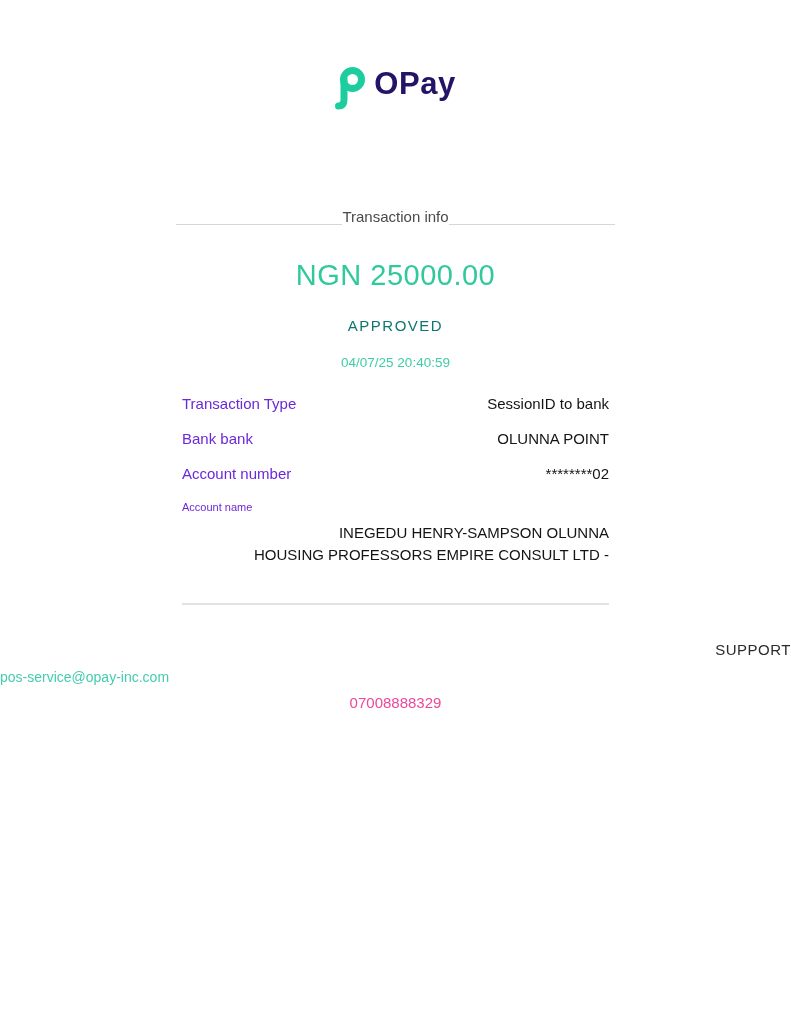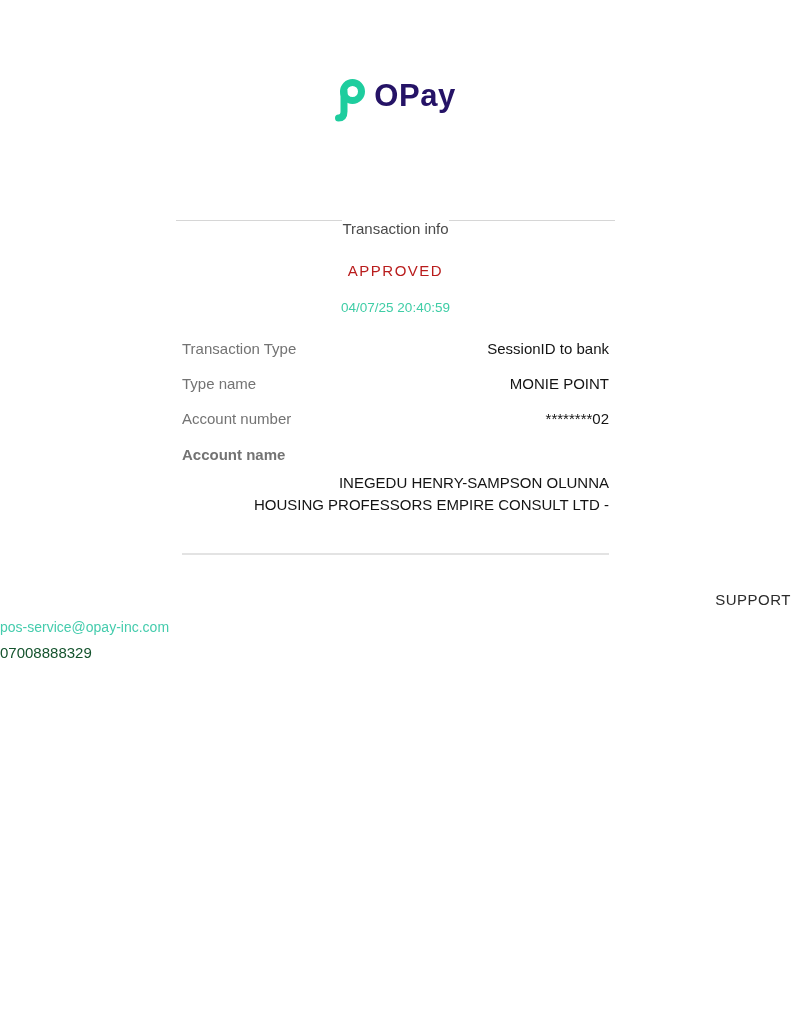--- a/index.html
+++ b/index.html
@@ -5,21 +5,21 @@
   html, body {
     margin: 0;
     padding: 0;
     background: #ffffff;
     font-family: "Liberation Sans", sans-serif;
   }
   .page {
     position: relative;
     width: 791px;
     height: 884px;
-    margin: 16px auto;
+    margin: 4px auto;
     background: #ffffff;
     overflow: hidden;
   }
   
   .logo-row {
     display: flex;
     justify-content: center;
     align-items: center;
     padding-top: 56px;
     height: 48px;
@@ -28,21 +28,21 @@
   .logo-icon { display: inline-block; margin-top: 10px; }
   .wordmark {
     font-size: 31px;
     font-weight: 700;
     color: #251366;
     letter-spacing: 0.5px;
   }
   
   .header-row {
     display: flex;
-    align-items: flex-start;
+    align-items: flex-end;
     justify-content: center;
     margin-top: 100px;
   }
   .header-line {
     width: 166px;
     height: 1px;
     background: #d6d6d6;
   }
   .header-title {
     font-size: 15px;
@@ -53,21 +53,21 @@
     margin-top: 34px;
     text-align: center;
     font-size: 29px;
     color: #30c99c;
     letter-spacing: 0.5px;
   }
   .status {
     margin-top: 25px;
     text-align: center;
     font-size: 15px;
-    color: #b91c1c;
+    color: #0f766e;
     letter-spacing: 1.5px;
   }
   .datetime {
     margin-top: 21px;
     text-align: center;
     font-size: 13.5px;
     color: #3fcda6;
   }
   
   .details {
@@ -75,28 +75,27 @@
     margin: 26px auto 0 auto;
   }
   .detail-row {
     display: flex;
     justify-content: space-between;
     align-items: baseline;
     margin-bottom: 19px;
     font-size: 15px;
     line-height: 16px;
   }
-  .detail-label { color: #737373; }
+  .detail-label { color: #6d28d9; }
   .detail-value { color: #141414; text-align: right; }
   .account-name-block { margin-bottom: 17px; }
   .account-name-block .detail-label {
     display: block;
-    font-size: 15px;
+    font-size: 11px;
     margin-bottom: 9px;
-    font-weight: bold;
   }
   .account-name-lines {
     text-align: right;
     font-size: 15px;
     color: #141414;
     line-height: 22px;
   }
   
   .footer-divider {
     width: 427px;
@@ -116,23 +115,23 @@
     text-align: left;
     font-size: 14px;
   }
   .support-email a {
     color: #45ccad;
     text-decoration: none;
     cursor: pointer;
   }
   .support-phone {
     margin-top: 9px;
-    text-align: left;
+    text-align: center;
     font-size: 15px;
-    color: #14532d;
+    color: #ec4899;
   }
 </style>
 </head>
 <body>
 
 <div class="page">
 
   <div class="logo-row">
     <span class="logo-icon">
       <svg width="30" height="46" viewBox="0 0 30 46">
@@ -142,33 +141,34 @@
     </span>
     <span class="wordmark">OPay</span>
   </div>
 
   <div class="header-row">
     <div class="header-line"></div>
     <div class="header-title">Transaction info</div>
     <div class="header-line"></div>
   </div>
 
+  <div class="amount">NGN 25000.00</div>
   <div class="status">APPROVED</div>
   <div class="datetime">04/07/25 20:40:59</div>
 
   <div class="details">
 
     <div class="detail-row">
       <span class="detail-label">Transaction Type</span>
       <span class="detail-value">SessionID to bank</span>
     </div>
 
     <div class="detail-row">
-      <span class="detail-label">Type name</span>
-      <span class="detail-value">MONIE POINT</span>
+      <span class="detail-label">Bank bank</span>
+      <span class="detail-value">OLUNNA POINT</span>
     </div>
 
     <div class="detail-row">
       <span class="detail-label">Account number</span>
       <span class="detail-value">********02</span>
     </div>
 
     <div class="account-name-block">
       <span class="detail-label">Account name</span>
       <div class="account-name-lines">

